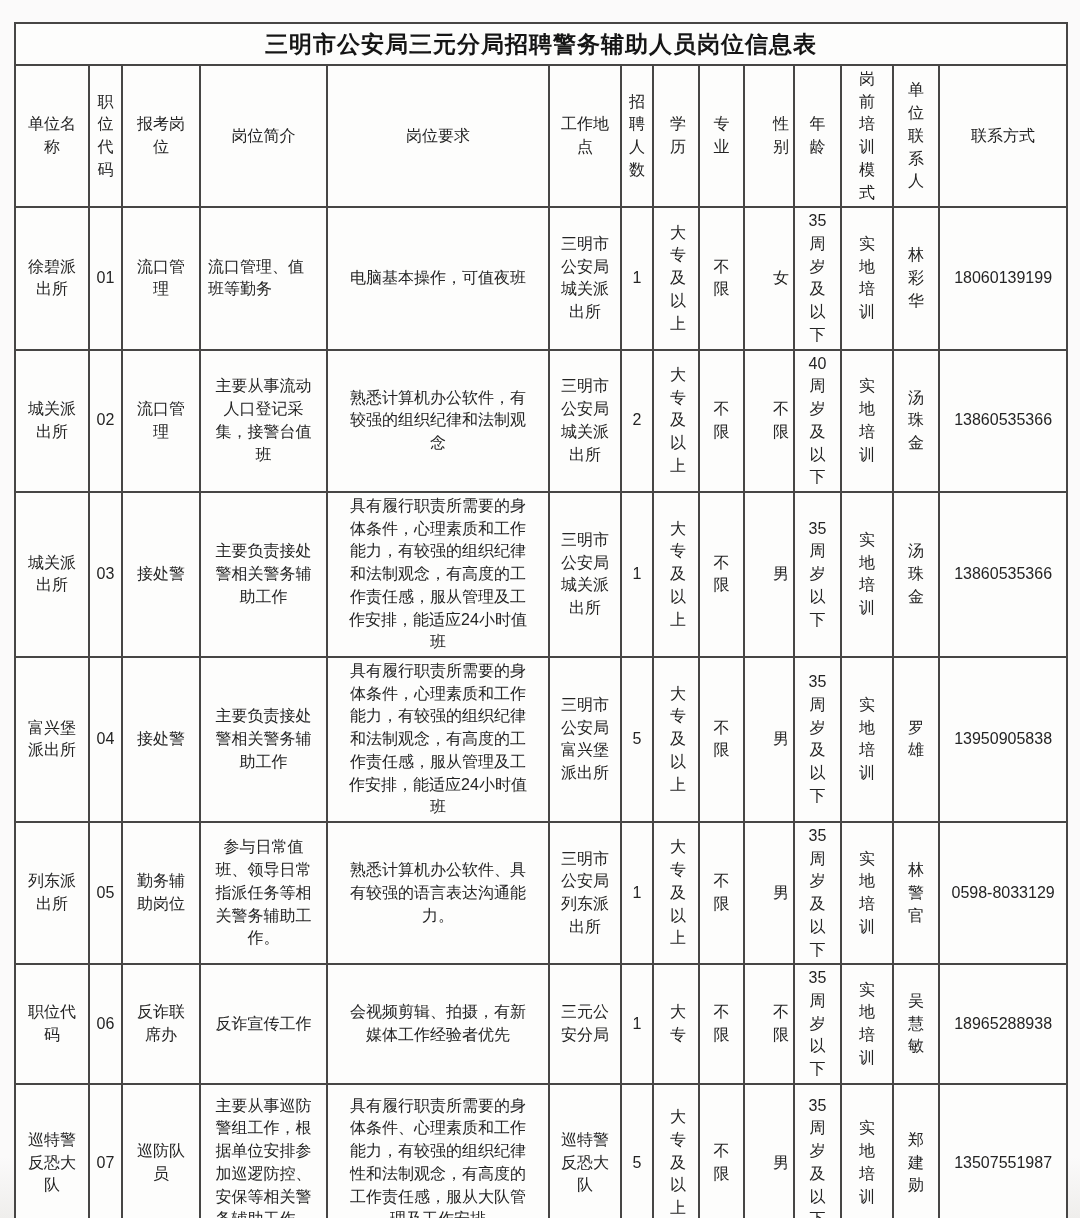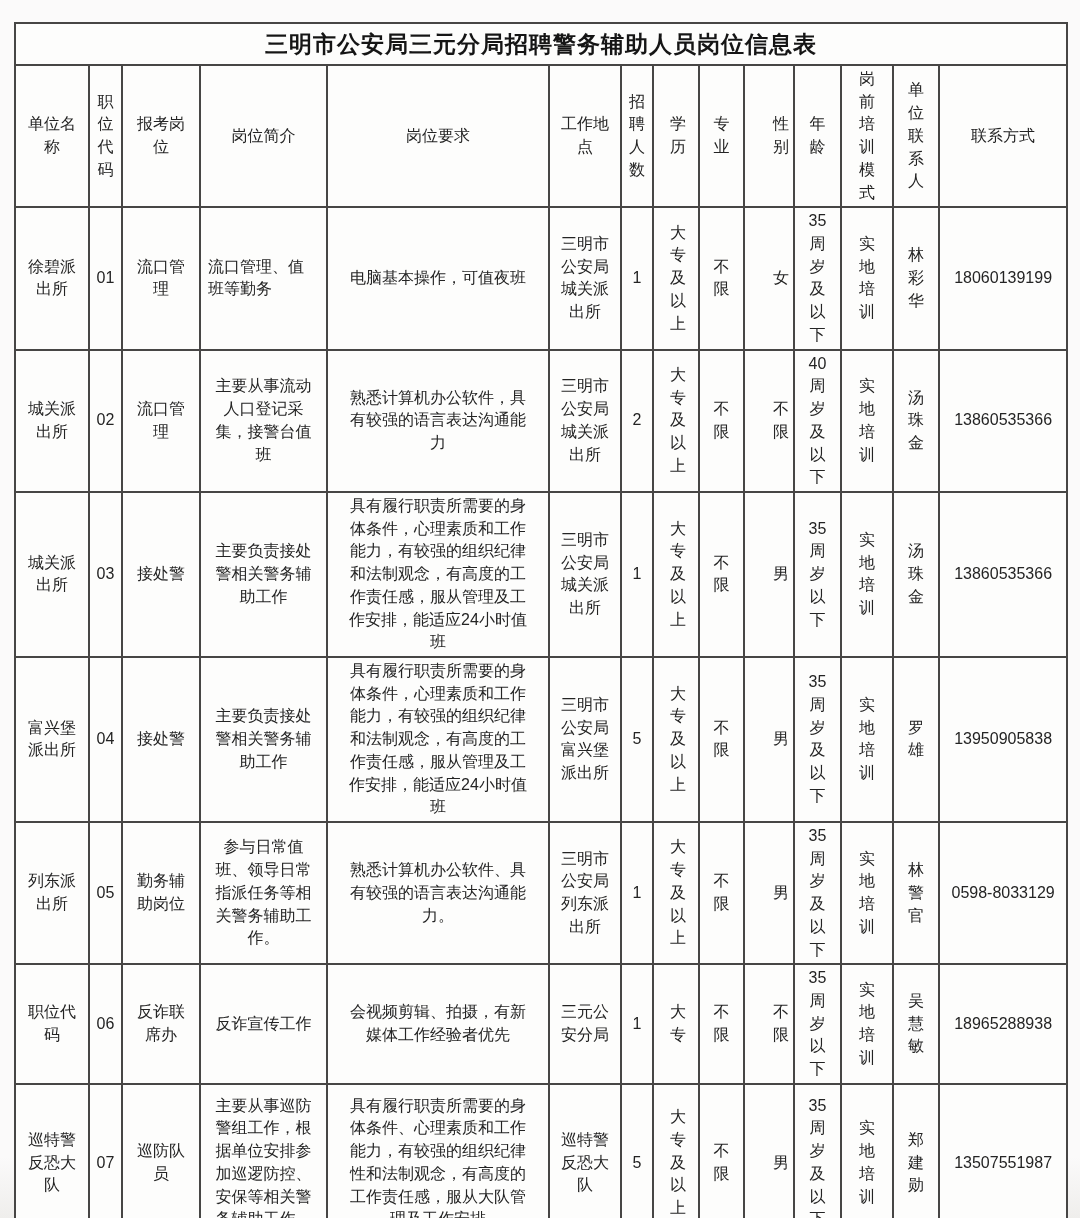--- a/index.html
+++ b/index.html
@@ -119,21 +119,21 @@
         <td>实地培训</td>
         <td>林彩华</td>
         <td>18060139199</td>
       </tr>
 
       <tr class="data row-2">
         <td>城关派出所</td>
         <td>02</td>
         <td>流口管理</td>
         <td>主要从事流动人口登记采集，接警台值班</td>
-        <td>熟悉计算机办公软件，具有较强的语言表达沟通能力</td>
+        <td>熟悉计算机办公软件，有较强的组织纪律和法制观念</td>
         <td>三明市公安局城关派出所</td>
         <td>2</td>
         <td>大专及以上</td>
         <td>不限</td>
         <td>不限</td>
         <td>40周岁及以下</td>
         <td>实地培训</td>
         <td>汤珠金</td>
         <td>13860535366</td>
       </tr>

